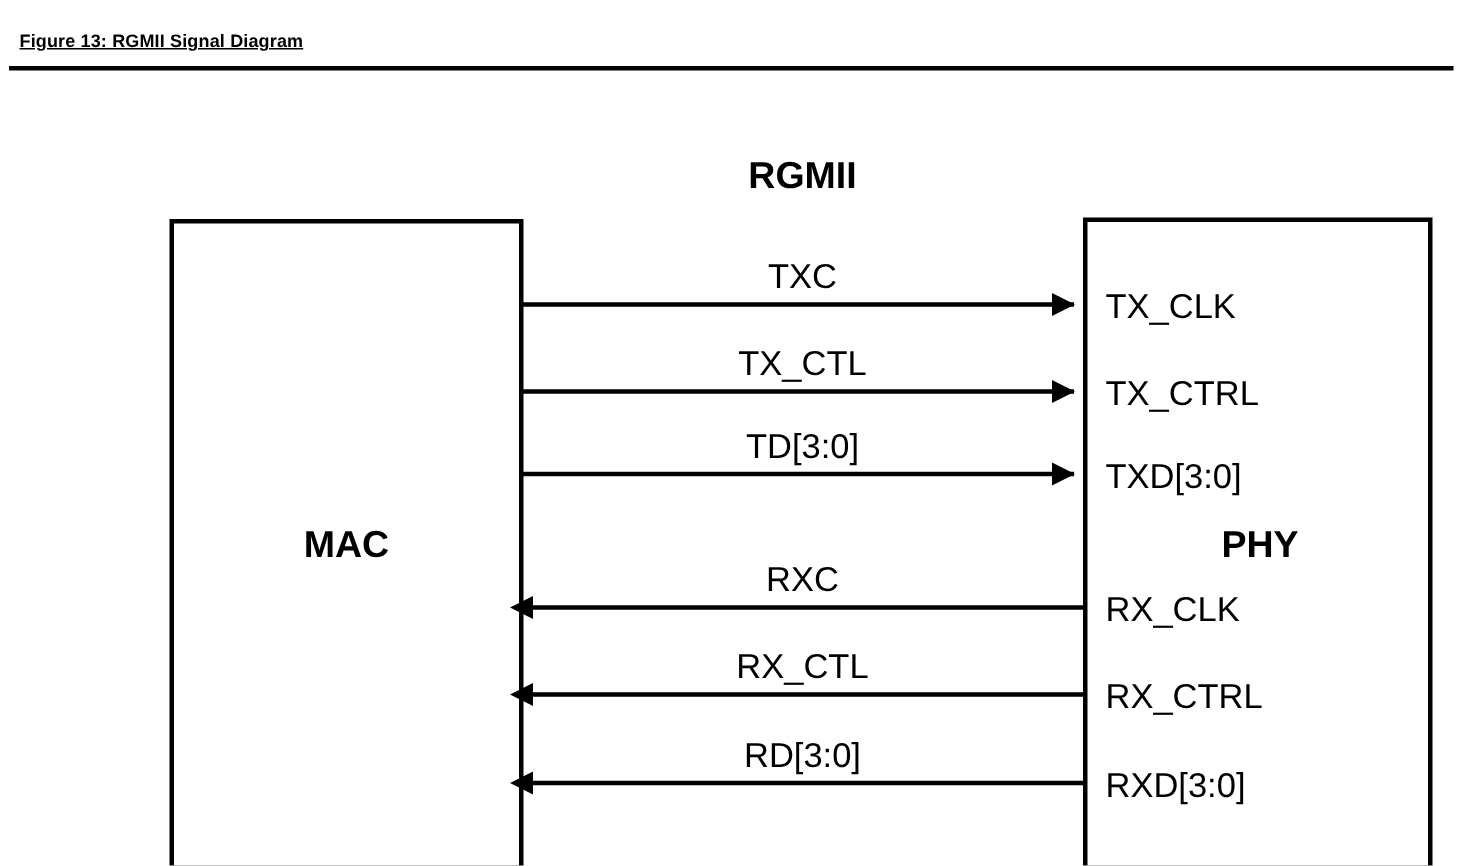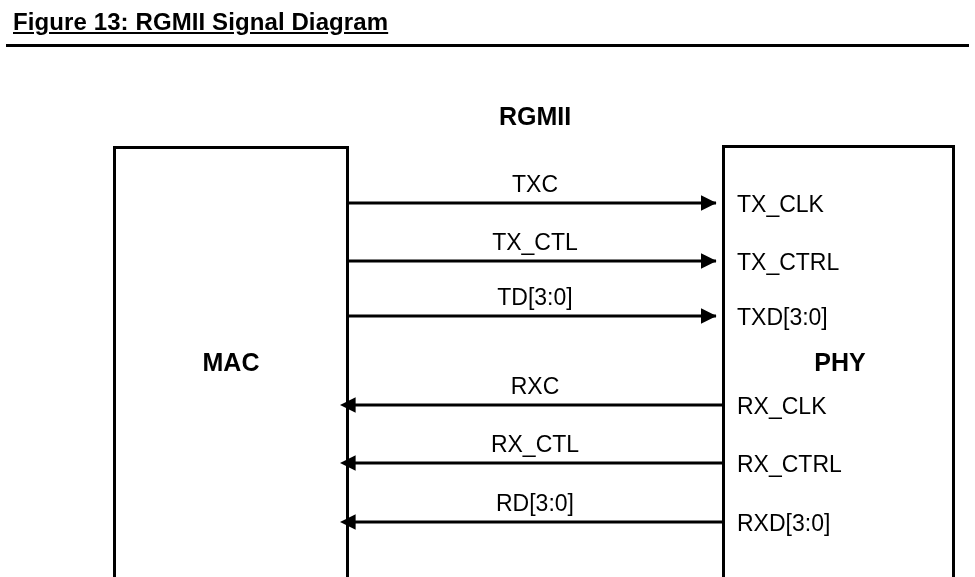--- a/index.html
+++ b/index.html
@@ -21,22 +21,22 @@
   .figure-header {
     position: absolute;
     left: 0;
     top: 0;
     width: 975px;
     height: 48px;
   }
   .figure-title {
     position: absolute;
     left: 13px;
-    top: 8px;
-    font-size: 24px;
+    top: 20px;
+    font-size: 12px;
     font-weight: bold;
     letter-spacing: 0.1px;
     white-space: nowrap;
     text-decoration: underline;
   }
   .figure-rule {
     position: absolute;
     left: 6px;
     top: 44px;
     width: 963px;

